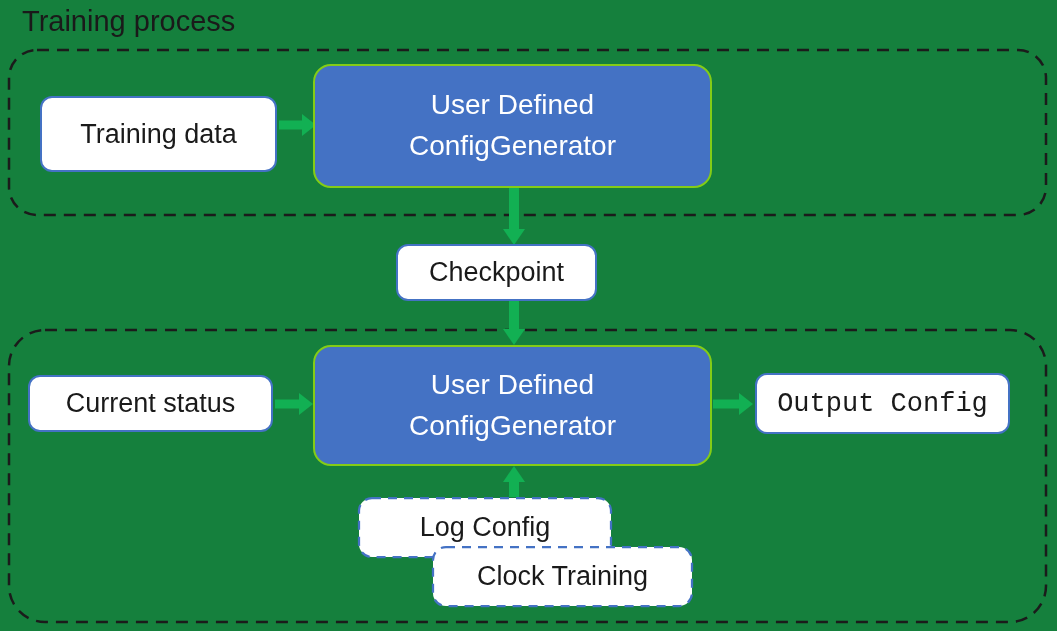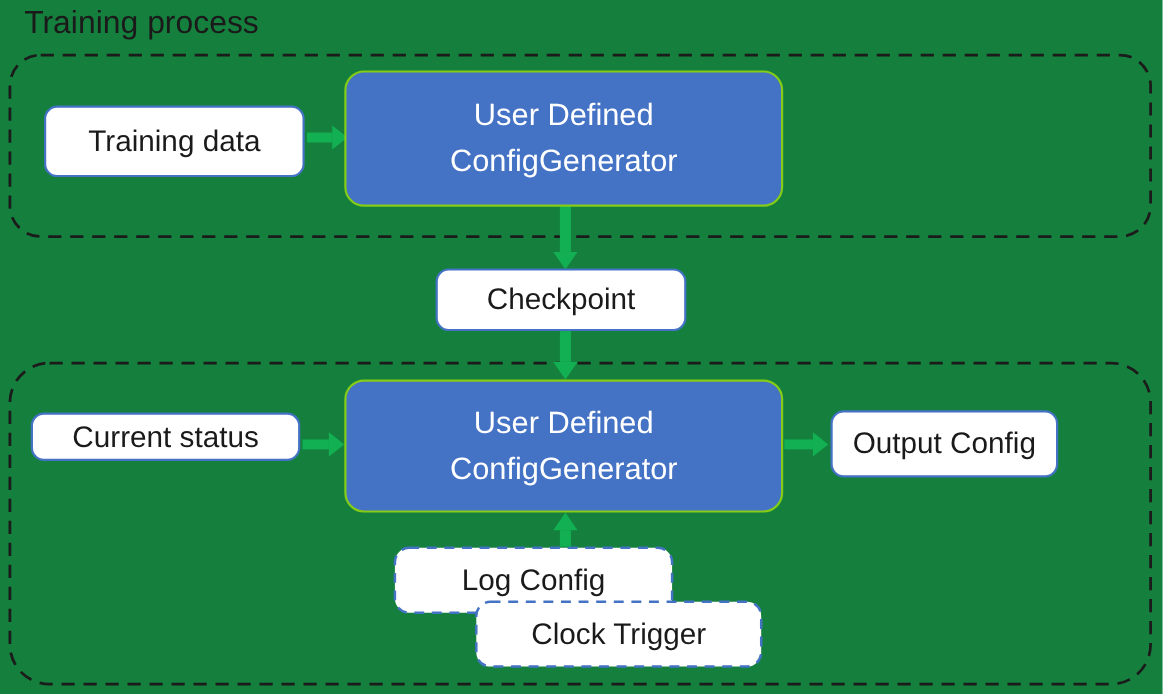--- a/index.html
+++ b/index.html
@@ -107,43 +107,43 @@
 
     <g>
       <line x1="514" y1="482" x2="514" y2="497" stroke="#12B053" stroke-width="10"></line>
       <polygon points="503,482 525,482 514,466" fill="#12B053"></polygon>
     </g>
   </svg>
 
   <div class="section-title" style="left:22px; top:5px;">Training process</div>
 
 
-  <div class="node white-node" style="left:40px; top:96px; width:237px; height:65px;">
+  <div class="node white-node" style="left:40px; top:96px; width:237px; height:76px;">
     <span>Training data</span>
   </div>
 
   <div class="node blue-node" style="left:313px; top:64px; width:399px; height:124px;">
     <span>User Defined
 ConfigGenerator</span>
   </div>
 
-  <div class="node white-node" style="left:396px; top:244px; width:228px; height:57px;">
+  <div class="node white-node" style="left:396px; top:244px; width:201px; height:57px;">
     <span>Checkpoint</span>
   </div>
 
-  <div class="node white-node" style="left:28px; top:375px; width:245px; height:44px;text-align:center;">
+  <div class="node white-node" style="left:28px; top:375px; width:245px; height:57px;text-align:center;">
     <span>Current status</span>
   </div>
 
   <div class="node blue-node" style="left:313px; top:345px; width:399px; height:121px;">
     <span>User Defined
 ConfigGenerator</span>
   </div>
 
-  <div class="node white-node" style="left:755px; top:373px; width:207px; height:61px;">
+  <div class="node white-node" style="left:755px; top:373px; width:255px; height:61px;font-family:Liberation Mono, monospace;">
     <span>Output Config</span>
   </div>
 
   <div class="trigger-label" style="left:359px; top:498px; width:252px; height:59px;">Log Config</div>
 
-  <div class="trigger-label" style="left:433px; top:547px; width:259px; height:59px;">Clock Trigger</div>
+  <div class="trigger-label" style="left:433px; top:547px; width:259px; height:59px;">Clock Training</div>
 
 </div>
 
 </body></html>

